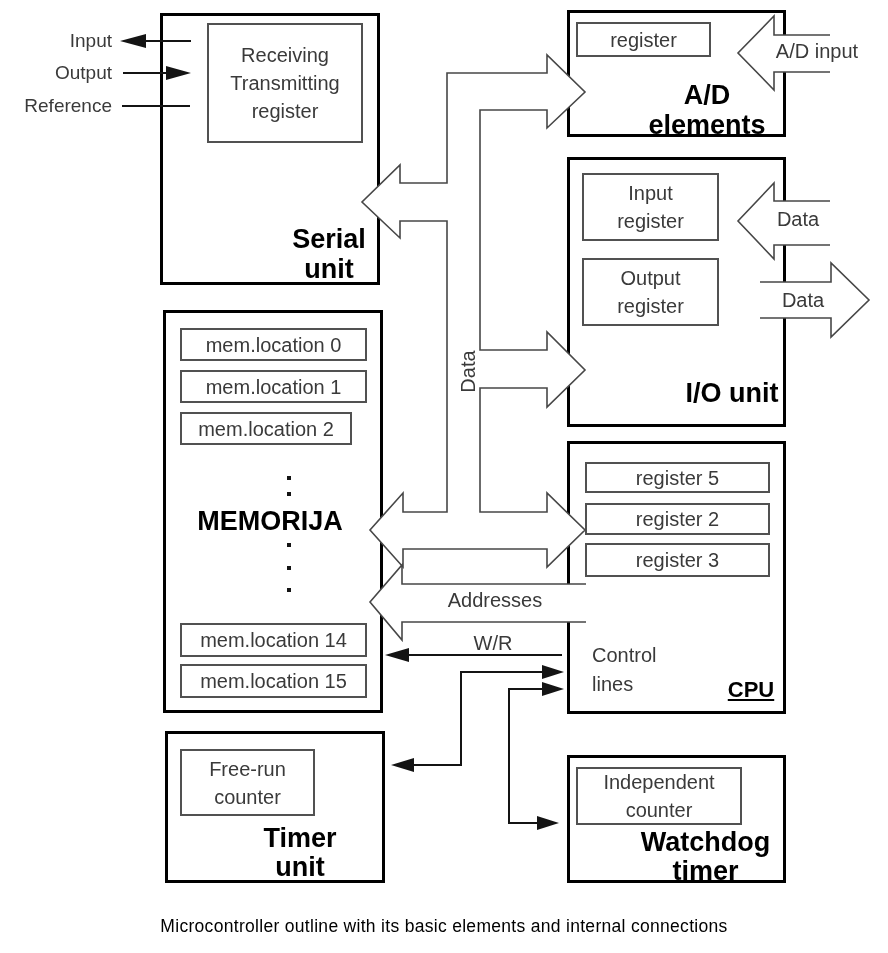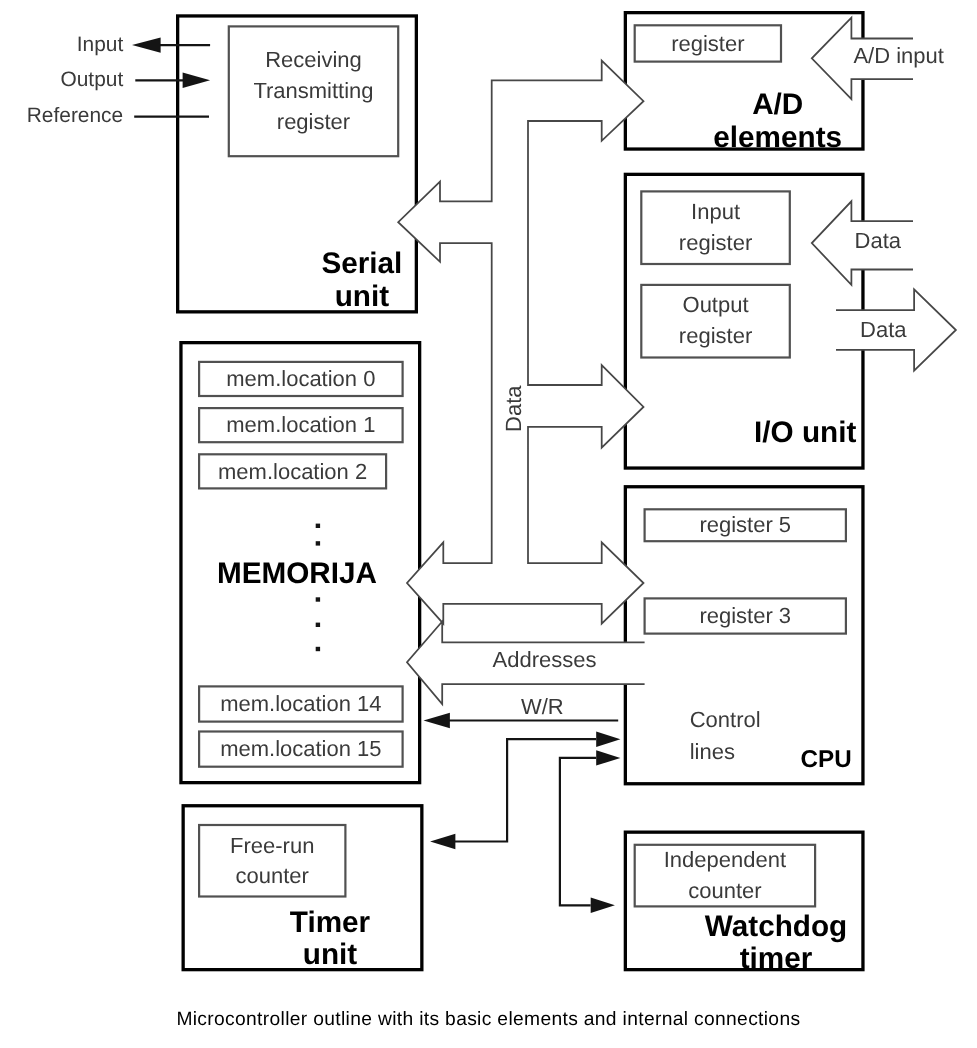--- a/index.html
+++ b/index.html
@@ -5,28 +5,28 @@
   html,body{margin:0;padding:0;background:#fff;}
   .stage{position:relative;width:888px;height:953px;background:#fff;
          font-family:"Liberation Sans",sans-serif;overflow:hidden;}
   .unit{position:absolute;border:3px solid #000;background:#fff;box-sizing:border-box;z-index:1;}
   .ibox{position:absolute;border:2px solid #515151;background:#fff;box-sizing:border-box;z-index:2;
         display:flex;align-items:center;justify-content:center;text-align:center;
         color:#3a3a3a;font-size:20px;line-height:28px;}
   .net{position:absolute;left:0;top:0;z-index:5;}
   .lbl{position:absolute;z-index:10;}
   .bold{font-weight:bold;color:#000;font-size:27px;line-height:30px;text-align:center;}
-  .thin{color:#3a3a3a;font-size:20px;line-height:29px;margin-left:35px;}
+  .thin{color:#3a3a3a;font-size:20px;line-height:29px;}
   .pin{color:#3a3a3a;font-size:19px;line-height:20px;text-align:right;}
   .buslbl{color:#3a3a3a;font-size:20px;text-align:center;}
   .vert{transform:rotate(-90deg);transform-origin:center center;}
   .dot{position:absolute;width:4px;height:4px;background:#141414;z-index:3;}
   .caption{left:0;top:916px;width:888px;font-weight:normal;font-size:17.5px;
            letter-spacing:.3px;color:#000;text-align:center;}
-  .cpu-title{font-size:22px;}
+  .cpu-title{font-size:22px;text-decoration:underline;}
 </style>
 </head>
 <body>
 
 <div class="stage">
 
   <div class="unit" style="left:160px;top:13px;width:220px;height:272px"></div>
   <div class="unit" style="left:567px;top:10px;width:219px;height:127px"></div>
   <div class="unit" style="left:567px;top:157px;width:219px;height:270px"></div>
   <div class="unit" style="left:163px;top:310px;width:220px;height:403px"></div>
@@ -71,20 +71,23 @@
   </div>
   <div class="ibox" style="left:180px;top:623px;width:187px;height:34px">
     <span>mem.location 14</span>
   </div>
   <div class="ibox" style="left:180px;top:664px;width:187px;height:34px">
     <span>mem.location 15</span>
   </div>
 
   <div class="ibox" style="left:585px;top:462px;width:185px;height:31px">
     <span>register 5</span>
+  </div>
+  <div class="ibox" style="left:585px;top:503px;width:185px;height:32px">
+    <span>register 2</span>
   </div>
   <div class="ibox" style="left:585px;top:543px;width:185px;height:34px">
     <span>register 3</span>
   </div>
 
   <div class="ibox" style="left:180px;top:749px;width:135px;height:67px">
     <div>
       <div>Free-run</div>
       <div>counter</div>
     </div>

